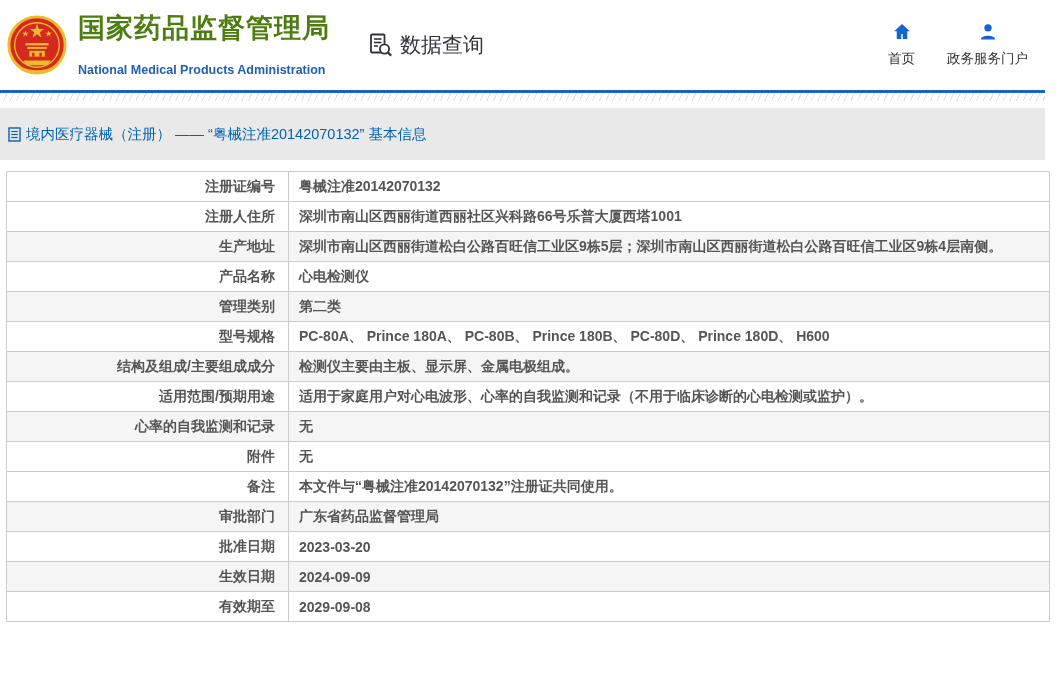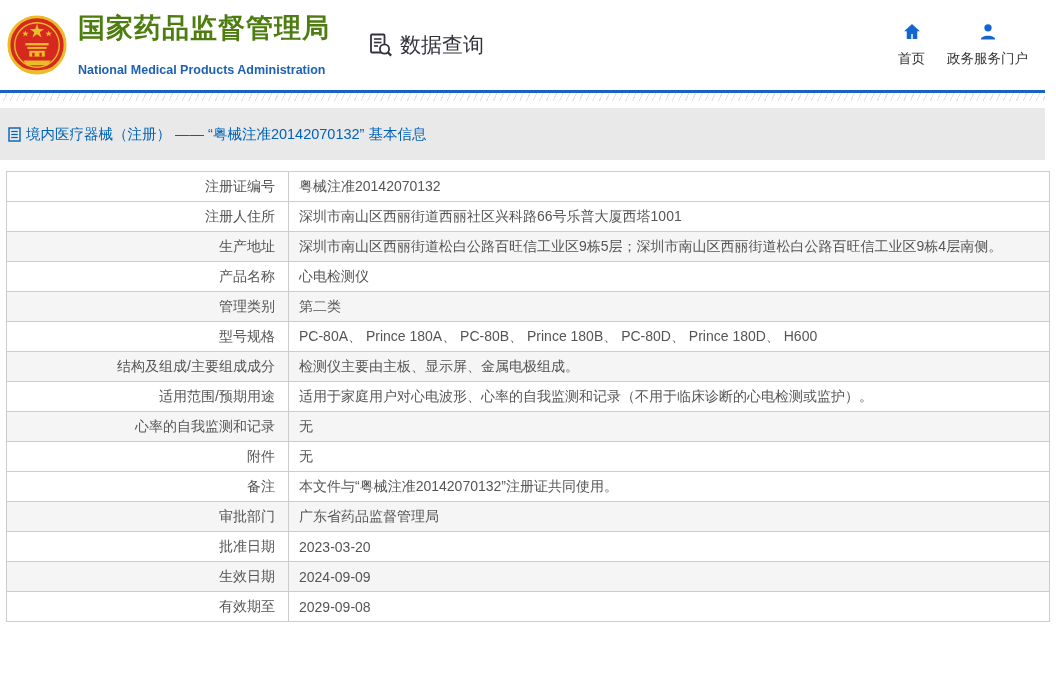--- a/index.html
+++ b/index.html
@@ -11,38 +11,38 @@
   .logo-link { display:flex; align-items:center; text-decoration:none; cursor:pointer; }
   .emblem { width:62px; height:66px; flex:0 0 auto; }
   .title-block { margin-left:10px; }
   .org-cn { font-size:27px; font-weight:bold; color:#4d7c0f; letter-spacing:1px; line-height:1.15; }
   .org-en { font-size:12.5px; font-weight:bold; color:#2061b4; margin-top:18px; }
 
   .data-query { display:flex; align-items:center; margin-left:38px; cursor:pointer; }
   .data-query-icon { width:26px; height:26px; margin-right:6px; }
   .data-query-label { font-size:21px; color:#32323c; font-weight:500; }
 
-  .header-nav { margin-left:auto; display:flex; align-items:center; gap:22px; padding-right:28px; }
+  .header-nav { margin-left:auto; display:flex; align-items:center; gap:32px; padding-right:28px; }
   .nav-item { display:flex; flex-direction:column; align-items:center; cursor:pointer; }
   .nav-icon { width:20px; height:20px; margin-bottom:8px; }
   .nav-label { font-size:13.5px; color:#333; }
 
   
   .header-divider { height:3px; background:#1565c0; width:1045px; }
   .stripe-band { height:8px; width:1045px;
      background:repeating-linear-gradient(115deg,#e2e2e2 0 1px,#ffffff 1px 6px); }
   .gap-white { height:7px; }
   .breadcrumb-band { height:52px; width:1045px; background:#e9e9e9;
      display:flex; align-items:center; padding-left:8px; }
   .breadcrumb-doc-icon { width:13px; height:15px; margin-right:5px; flex:0 0 auto; }
   .breadcrumb-text { font-size:14.5px; color:#0062b8; }
   .gap-white2 { height:11px; }
 
   
-  .info-table-wrap { margin:0 6px; }
+  .info-table-wrap { margin:0 6px;font-weight:bold; }
   table.info-table { width:1044px; border-collapse:collapse; table-layout:fixed; }
   table.info-table td { border:1px solid #ccc; height:30px; font-size:14px; color:#555;
       padding-top:1px; overflow:hidden; white-space:nowrap; }
   td.label-cell { width:282px; text-align:right; padding-right:13px; color:#555; }
   td.value-cell { text-align:left; padding-left:10px; }
   tr.alt td { background:#f5f5f6; }
 </style>
 </head>
 <body>
 

